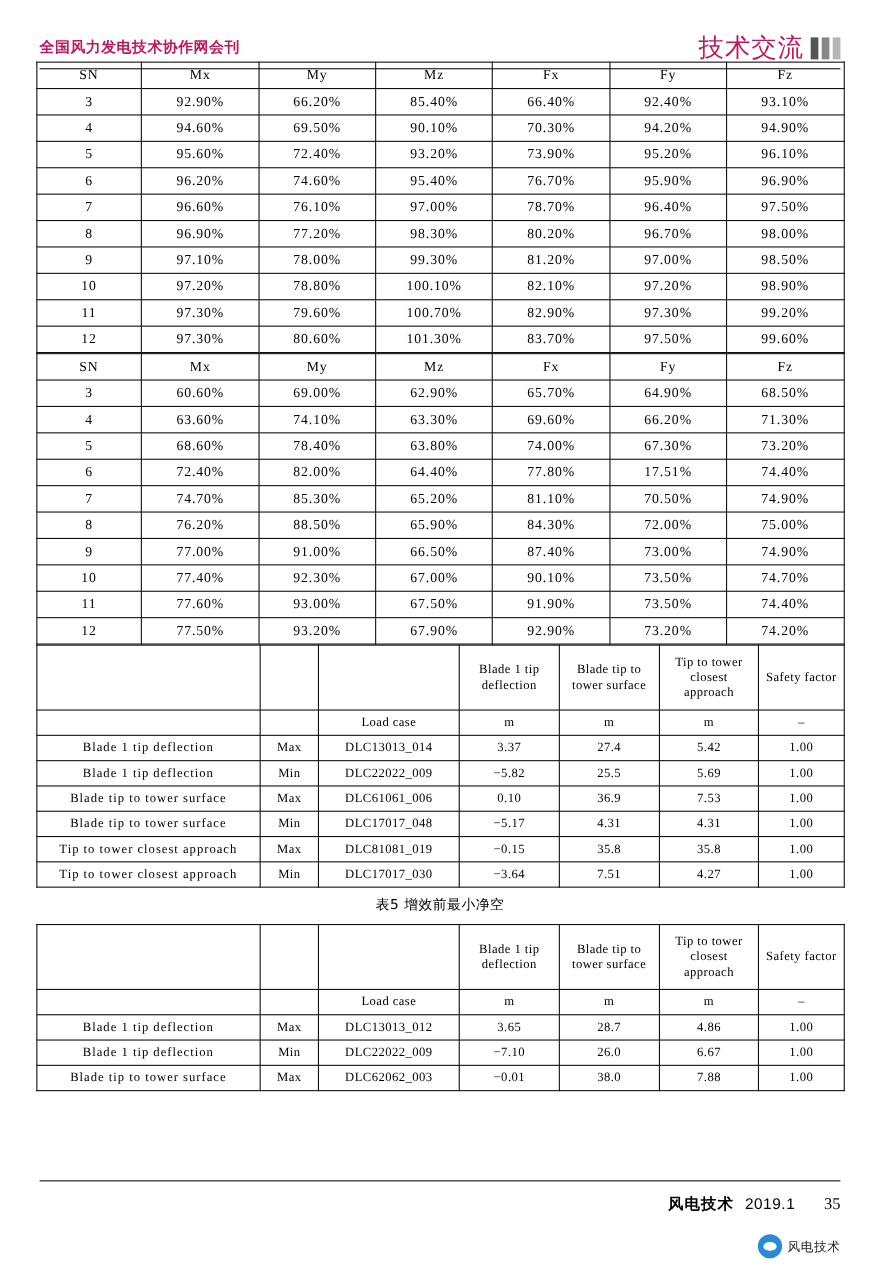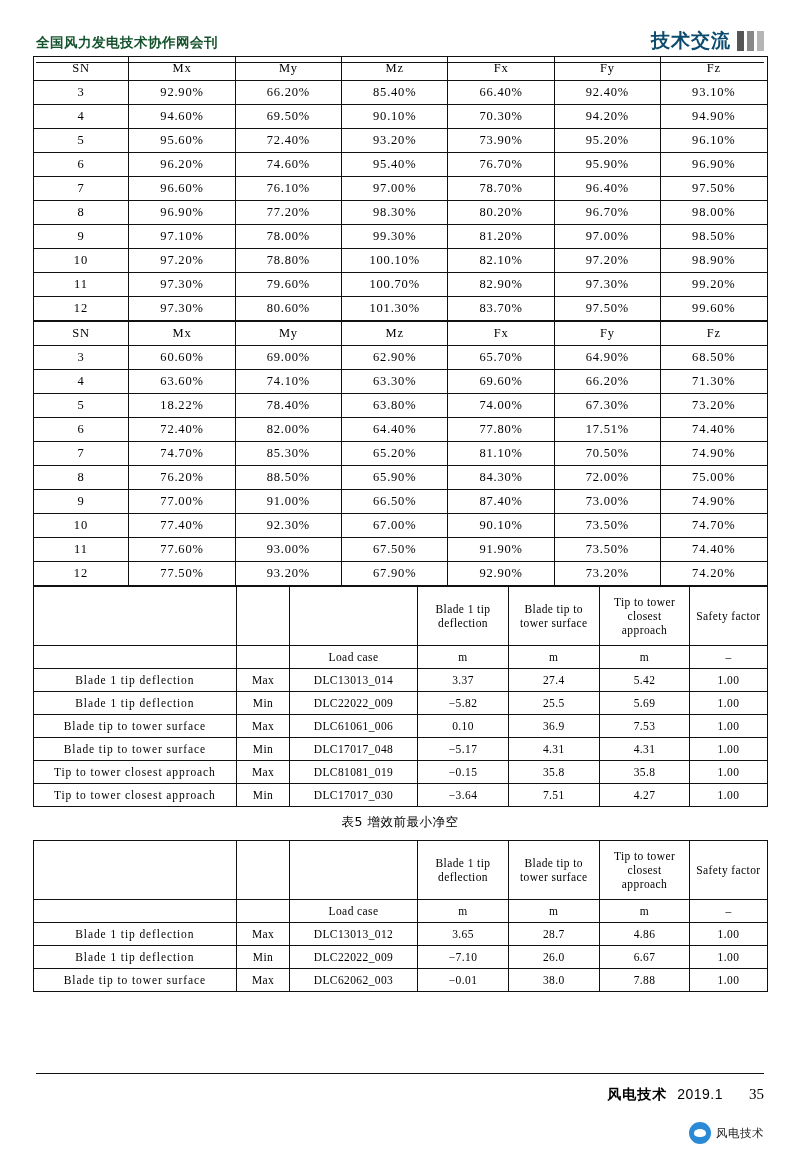--- a/index.html
+++ b/index.html
@@ -31,36 +31,36 @@
     box-sizing: border-box;
   }
   .header-left {
     position: absolute;
     left: 6px;
     top: 34px;
     font-family: "DejaVu Sans", sans-serif;
     font-size: 13.5px;
     font-weight: bold;
     letter-spacing: 0.5px;
-    color: #14532d;
+    color: #be185d;
   }
   .header-right {
     position: absolute;
     right: 6px;
     top: 28px;
     display: flex;
     align-items: center;
     gap: 6px;
   }
   .header-right .hr-text {
     font-family: "DejaVu Sans", sans-serif;
-    font-size: 19px;
-    font-weight: bold;
+    font-size: 23px;
+    font-weight: normal;
     letter-spacing: 1px;
-    color: #0c4a6e;
+    color: #be185d;
   }
   .bars {
     display: flex;
     align-items: flex-end;
     gap: 3px;
     height: 20px;
   }
   .bars i {
     display: block;
     width: 7px;
@@ -350,21 +350,21 @@
             <td>4</td>
             <td>63.60%</td>
             <td>74.10%</td>
             <td>63.30%</td>
             <td>69.60%</td>
             <td>66.20%</td>
             <td>71.30%</td>
           </tr>
           <tr>
             <td>5</td>
-            <td>18.22%</td>
+            <td>68.60%</td>
             <td>78.40%</td>
             <td>63.80%</td>
             <td>74.00%</td>
             <td>67.30%</td>
             <td>73.20%</td>
           </tr>
           <tr>
             <td>6</td>
             <td>72.40%</td>
             <td>82.00%</td>

